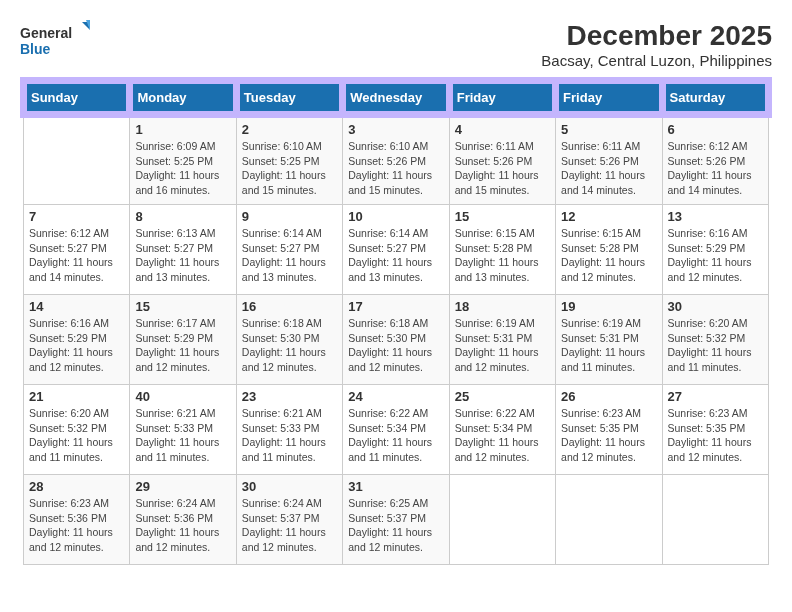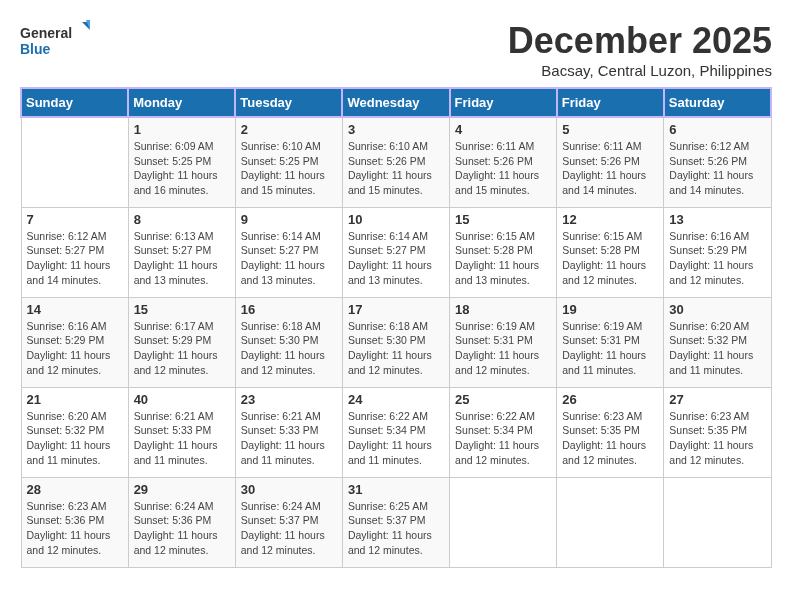--- a/index.html
+++ b/index.html
@@ -18,41 +18,41 @@
     }
     .logo {
       display: flex;
       align-items: center;
       gap: 4px;
     }
     .title-block {
       text-align: right;
     }
     .main-title {
-      font-size: 36px;
+      font-size: 28px;
       font-weight: bold;
       color: #333;
     }
     .subtitle {
       font-size: 15px;
       color: #333;
     }
     table {
       width: 100%;
       border-collapse: collapse;
       table-layout: fixed;
     }
     thead tr th {
       background: #1a6faf;
       color: #fff;
       padding: 6px 4px;
       font-size: 13px;
       font-weight: bold;
       text-align: left;
-      border: 2px solid #c4b5fd;
+      border: 7px solid #c4b5fd;
     }
     tbody tr td {
       border: 1px solid #ccc;
       vertical-align: top;
       padding: 4px 5px;
       font-size: 11px;
       color: #333;
       height: 90px;
     }
     .day-num {

